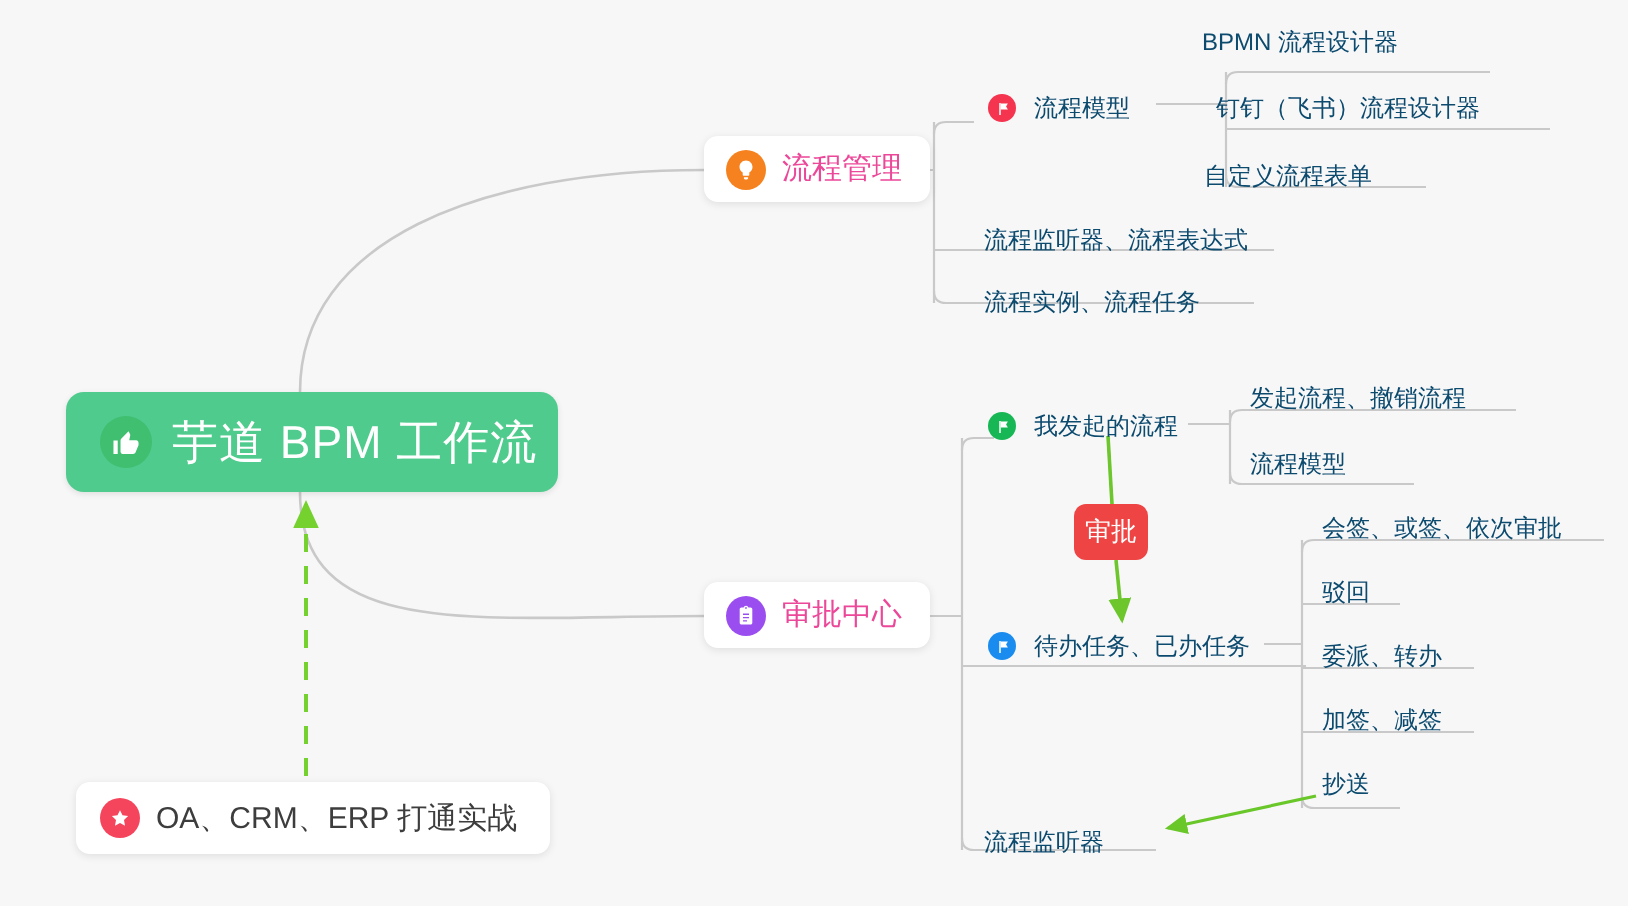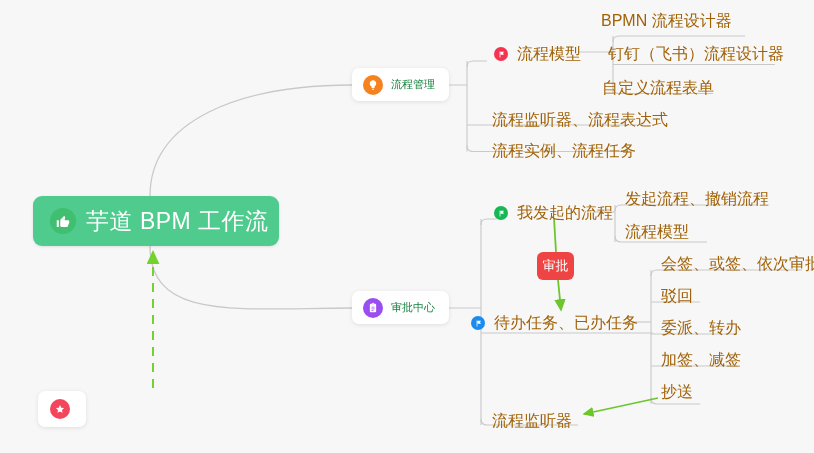--- a/index.html
+++ b/index.html
@@ -57,22 +57,22 @@
     background: #ffffff;
     border-radius: 7px;
     box-shadow: 0 1px 4px rgba(0,0,0,0.10);
     display: flex;
     align-items: center;
     padding: 0 14px 0 11px;
     height: 33px;
     box-sizing: border-box;
   }
   .branch-label {
-    font-size: 11px;
-    color: #15803d;
+    font-size: 15px;
+    color: #ec4899;
     margin-left: 8px;
     white-space: nowrap;
   }
   #branch-process { left: 352px; top: 68px; }
   #branch-approve { left: 352px; top: 291px; }
 
   
   .callout-node {
     position: absolute;
     left: 38px;
@@ -89,22 +89,22 @@
   .callout-label {
     font-size: 15px;
     color: #3d3d3d;
     margin-left: 8px;
     white-space: nowrap;
   }
 
   
   .topic {
     position: absolute;
-    font-size: 16px;
-    color: #a16207;
+    font-size: 12px;
+    color: #0c4a6e;
     white-space: nowrap;
     display: flex;
     align-items: center;
     height: 20px;
   }
   .topic .topic-text { line-height: 1; }
   .topic.with-icon .topic-text { margin-left: 9px; }
 
   
   .icon-circle {
@@ -237,20 +237,21 @@
     </span>
     <span class="branch-label">审批中心</span>
   </div>
 
   <div class="callout-node">
     <span class="icon-circle icon-md ic-red">
       <svg width="12" height="12" viewBox="0 0 24 24" fill="#ffffff">
         <path d="M12 4.2l2.5 5.1 5.6.8-4.1 4 1 5.6-5-2.6-5 2.6 1-5.6-4.1-4 5.6-.8z"></path>
       </svg>
     </span>
+    <span class="callout-label">OA、CRM、ERP 打通实战</span>
   </div>
 
   <div class="topic with-icon" style="left:494px; top:44px;">
     <span class="icon-circle icon-sm ic-flag-red">
       <svg width="9" height="9" viewBox="0 0 24 24" fill="#ffffff">
         <path d="M7 4h2v16H7z"></path>
           <path d="M9 4.8h9.5l-2.4 4 2.4 4H9z"></path>
       </svg>
     </span>
     <span class="topic-text">流程模型</span>
@@ -277,21 +278,21 @@
   <div class="topic with-icon" style="left:494px; top:203px;">
     <span class="icon-circle icon-sm ic-flag-green">
       <svg width="9" height="9" viewBox="0 0 24 24" fill="#ffffff">
         <path d="M7 4h2v16H7z"></path>
           <path d="M9 4.8h9.5l-2.4 4 2.4 4H9z"></path>
       </svg>
     </span>
     <span class="topic-text">我发起的流程</span>
   </div>
 
-  <div class="topic with-icon" style="left:471px; top:313px;justify-content:flex-end;">
+  <div class="topic with-icon" style="left:494px; top:313px;justify-content:flex-end;">
     <span class="icon-circle icon-sm ic-flag-blue">
       <svg width="9" height="9" viewBox="0 0 24 24" fill="#ffffff">
         <path d="M7 4h2v16H7z"></path>
           <path d="M9 4.8h9.5l-2.4 4 2.4 4H9z"></path>
       </svg>
     </span>
     <span class="topic-text">待办任务、已办任务</span>
   </div>
 
   <div class="topic" style="left:492px; top:411px;">

